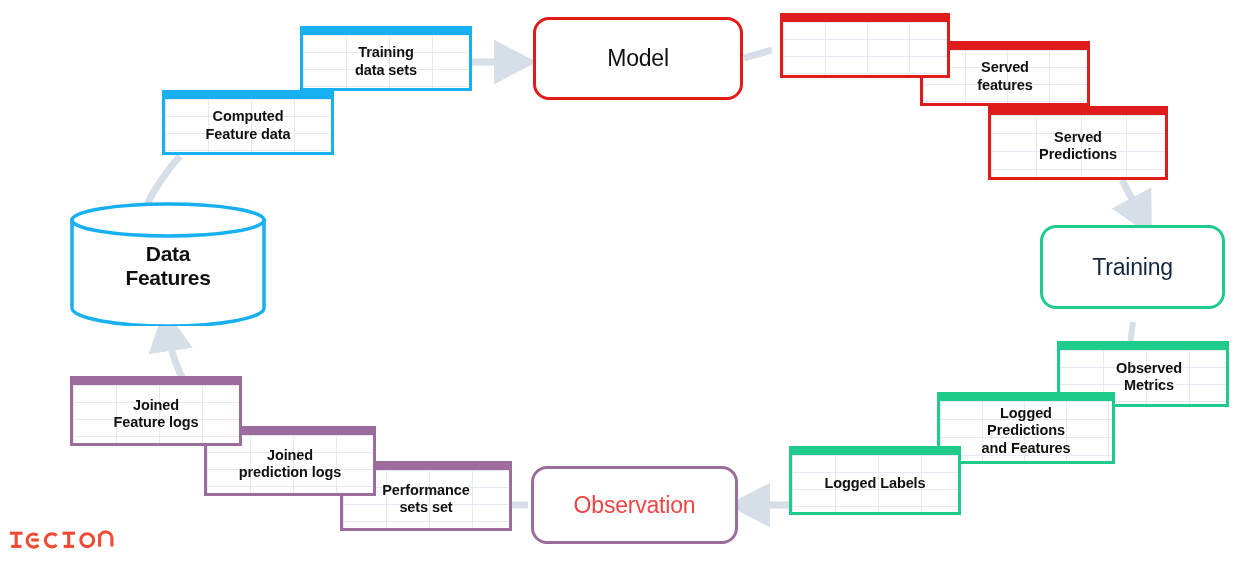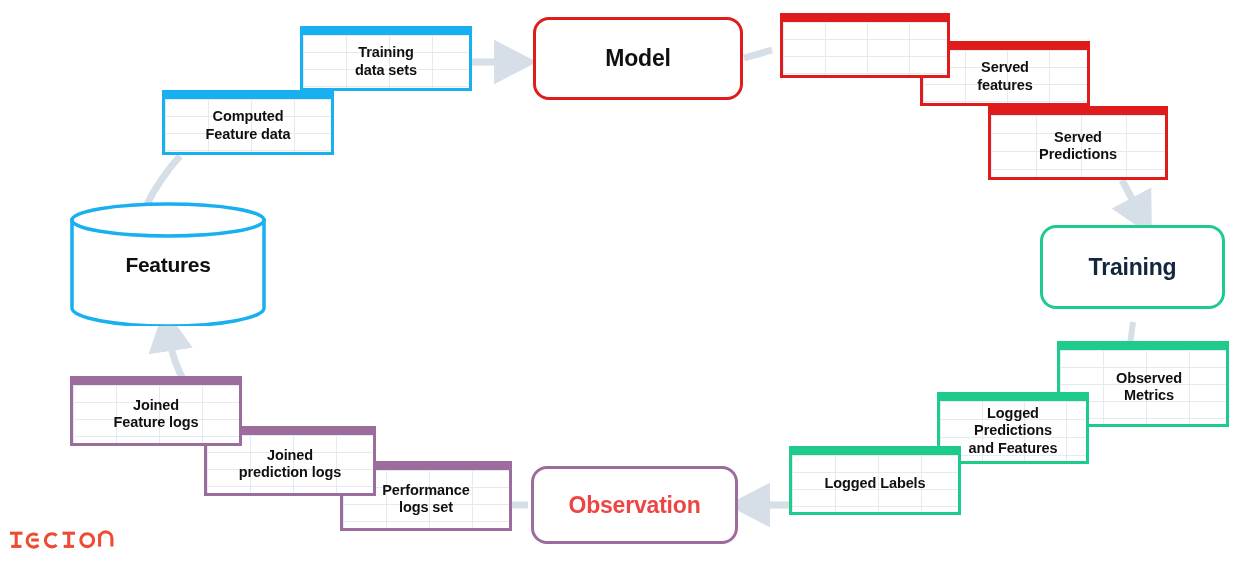--- a/index.html
+++ b/index.html
@@ -56,21 +56,21 @@
   }
   
   .node {
     position: absolute;
     background: #ffffff;
     box-sizing: border-box;
     border-radius: 16px;
     display: flex;
     align-items: center;
     justify-content: center;
-    font-weight: bold;
+    font-weight: normal;
     font-size: 23px;
     letter-spacing: -0.2px;
   }
   
   .cyl {
     position: absolute;
   }
   .cyl .cyl-label {
     position: absolute;
     left: 0;
@@ -152,66 +152,67 @@
   <div class="card" style="left:988px; top:106px; width:180px; height:74px; border:3px solid #e01b1b; border-top:9px solid #e01b1b; z-index:1;">
     <div class="gridbg" style="background-size:45px 18px;"></div>
     <div class="label" style="white-space:pre-line;">Served
 Predictions</div>
   </div>
 
   <div class="node" style="left:1040px; top:225px; width:185px; height:84px; border:3px solid #1ecb8b; color:#12263f;">
     <span>Training</span>
   </div>
 
-  <div class="card" style="left:1057px; top:341px; width:172px; height:86px; border:3px solid #1ecb8b; border-top:9px solid #1ecb8b; z-index:1;padding-left:12px;">
+  <div class="card" style="left:1057px; top:341px; width:172px; height:66px; border:3px solid #1ecb8b; border-top:9px solid #1ecb8b; z-index:1;padding-left:12px;">
     <div class="gridbg" style="background-size:43px 17px;"></div>
     <div class="label" style="white-space:pre-line;">Observed
 Metrics</div>
   </div>
 
-  <div class="card" style="left:937px; top:392px; width:152px; height:72px; border:3px solid #1ecb8b; border-top:9px solid #1ecb8b; z-index:2;">
+  <div class="card" style="left:937px; top:392px; width:178px; height:72px; border:3px solid #1ecb8b; border-top:9px solid #1ecb8b; z-index:2;">
     <div class="gridbg" style="background-size:42px 18px;"></div>
     <div class="label" style="white-space:pre-line;">Logged
 Predictions
 and Features</div>
   </div>
 
   <div class="card" style="left:789px; top:446px; width:172px; height:69px; border:3px solid #1ecb8b; border-top:9px solid #1ecb8b; z-index:3;">
     <div class="gridbg" style="background-size:43px 17px;"></div>
     <div class="label" style="white-space:pre-line;">Logged Labels</div>
   </div>
 
   <div class="node" style="left:531px; top:466px; width:207px; height:78px; border:3px solid #9c6c9c; color:#ef4444;">
     <span>Observation</span>
   </div>
 
   <div class="card" style="left:340px; top:461px; width:172px; height:70px; border:3px solid #9c6c9c; border-top:9px solid #9c6c9c; z-index:1;">
     <div class="gridbg" style="background-size:43px 17px;"></div>
     <div class="label" style="white-space:pre-line;">Performance
-logs set</div>
+sets set</div>
   </div>
 
   <div class="card" style="left:204px; top:426px; width:172px; height:70px; border:3px solid #9c6c9c; border-top:9px solid #9c6c9c; z-index:2;">
     <div class="gridbg" style="background-size:43px 17px;"></div>
     <div class="label" style="white-space:pre-line;">Joined
 prediction logs</div>
   </div>
 
   <div class="card" style="left:70px; top:376px; width:172px; height:70px; border:3px solid #9c6c9c; border-top:9px solid #9c6c9c; z-index:3;">
     <div class="gridbg" style="background-size:43px 17px;"></div>
     <div class="label" style="white-space:pre-line;">Joined
 Feature logs</div>
   </div>
 
   <div class="cyl" style="left:68px; top:202px; width:200px; height:124px;">
     <svg width="200" height="124" viewBox="0 0 200 124" xmlns="http://www.w3.org/2000/svg">
       <path d="M4,18 L4,106 A96,18 0 0 0 196,106 L196,18 Z" fill="#ffffff" stroke="#18b0f0" stroke-width="3.5"></path>
       <ellipse cx="100" cy="18" rx="96" ry="16" fill="#ffffff" stroke="#18b0f0" stroke-width="3.5"></ellipse>
     </svg>
     <div class="cyl-label">
+      <div>Data</div>
       <div>Features</div>
     </div>
   </div>
 
   <div class="logo">
     <svg width="108" height="26" viewBox="0 0 108 26" xmlns="http://www.w3.org/2000/svg">
       <g fill="none" stroke="#ef4b33" stroke-width="3.1" stroke-linecap="butt">
 
         <path d="M2,6.2 L14.5,6.2"></path>
         <path d="M8.2,6.2 L8.2,19.4"></path>

